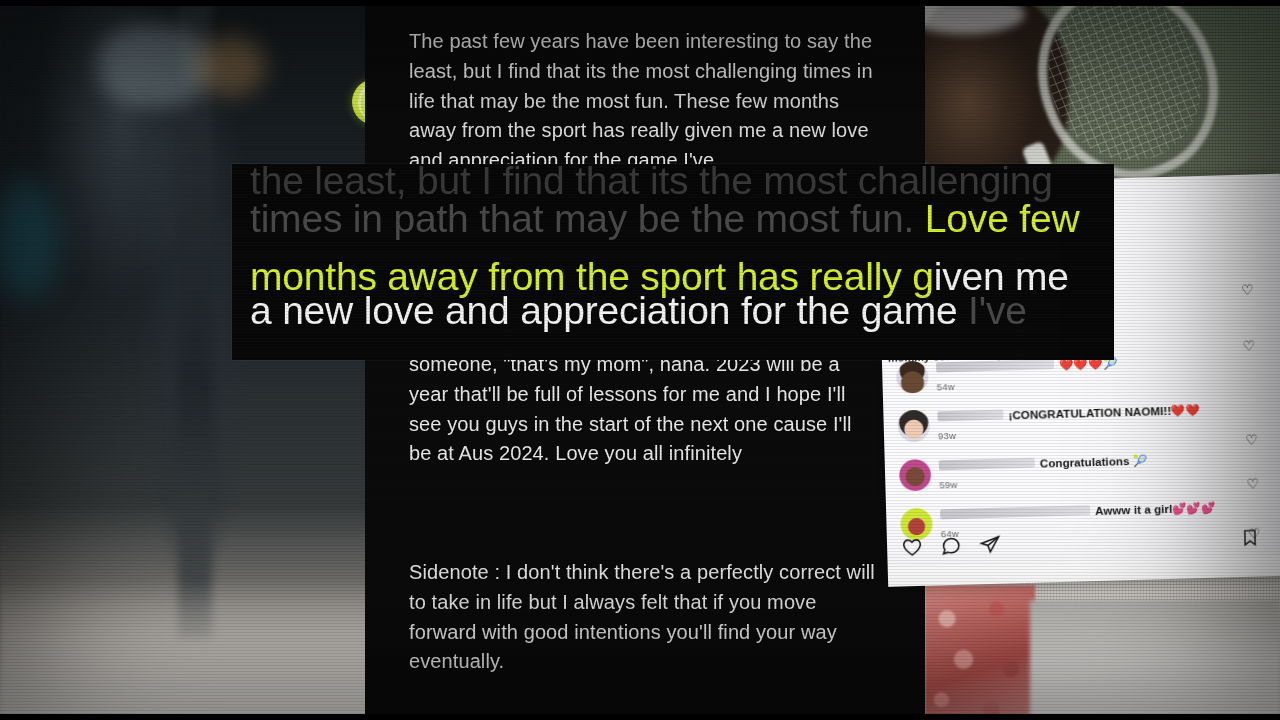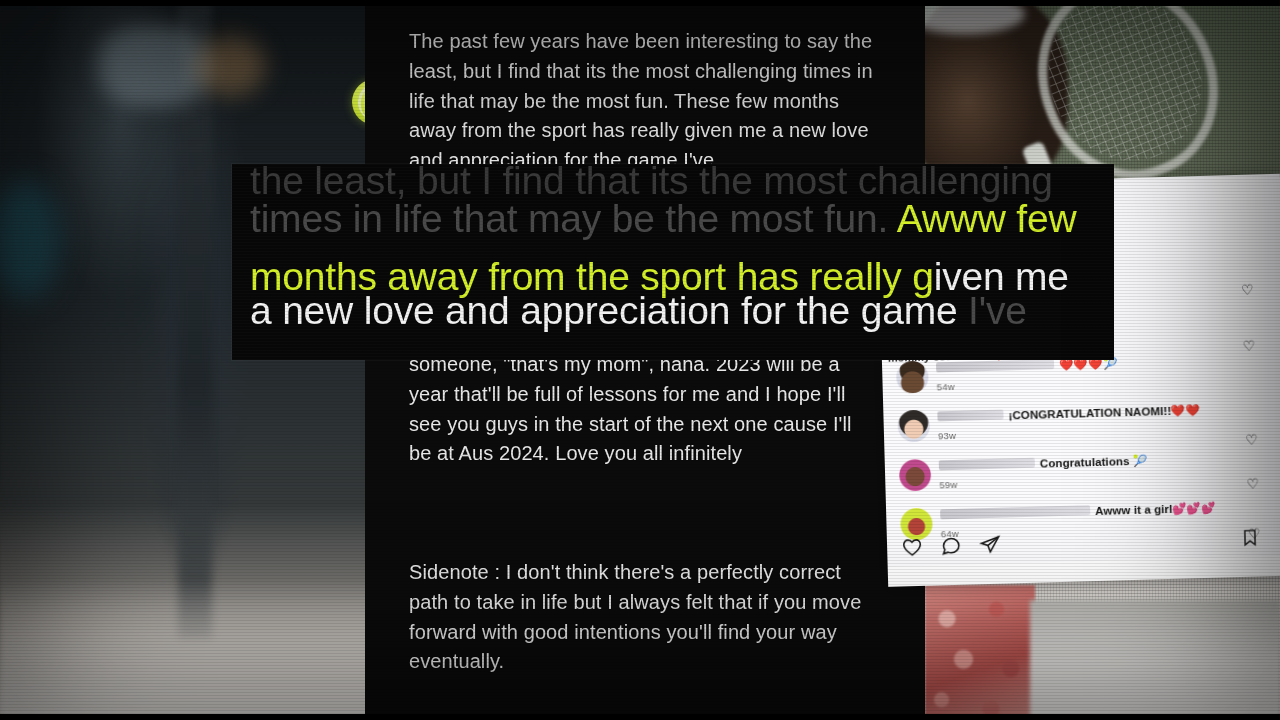--- a/index.html
+++ b/index.html
@@ -287,21 +287,21 @@
   <div class="bg-racket-mesh"></div>
   <div class="bg-racket-handle"></div>
   <div class="bg-fabric"></div>
   <div class="bg-white-floor"></div>
 
   <div class="ball"></div>
 
   <div class="post-col">
     <div class="post-text para p1">The past few years have been interesting to say the least, but I find that its the most challenging times in life that may be the most fun. These few months away from the sport has really given me a new love and appreciation for the game I've</div>
     <div class="post-text para p2">someone, "that's my mom", haha. 2023 will be a year that'll be full of lessons for me and I hope I'll see you guys in the start of the next one cause I'll be at Aus 2024. Love you all infinitely</div>
-    <div class="post-text para p3">Sidenote : I don't think there's a perfectly correct path to take in life but I always felt that if you move forward with good intentions you'll find your way eventually.</div>
+    <div class="post-text para p3">Sidenote : I don't think there's a perfectly correct will to take in life but I always felt that if you move forward with good intentions you'll find your way eventually.</div>
   </div>
 
   <div class="ig-card">
 
     <div class="ig-caption-tail">
       <span>back on the court but </span><span class="soft">here's</span>
     </div>
 
     <div class="ig-caption-tail2">
       <div>e you back in the court</div>
@@ -377,22 +377,22 @@
       </svg>
     </div>
 
     <div class="ig-bottom-white"></div>
   </div>
 
   <div class="caption">
     <div class="cap-line cl0">the least, but I find that its the most challenging</div>
 
     <div class="cap-line cl1">
-      <span class="dim">times in life that may be the most fun.</span>
-      <span class="hl">Awww few</span>
+      <span class="dim">times in path that may be the most fun.</span>
+      <span class="hl">Love few</span>
     </div>
 
     <div class="cap-line cl2">
       <span class="hl">months away from the sport has really g</span><span class="lit">iven me</span>
     </div>
 
     <div class="cap-line cl3">
       <span class="lit">a new love and appreciation for the game</span>
       <span class="dim">I've</span>
     </div>

